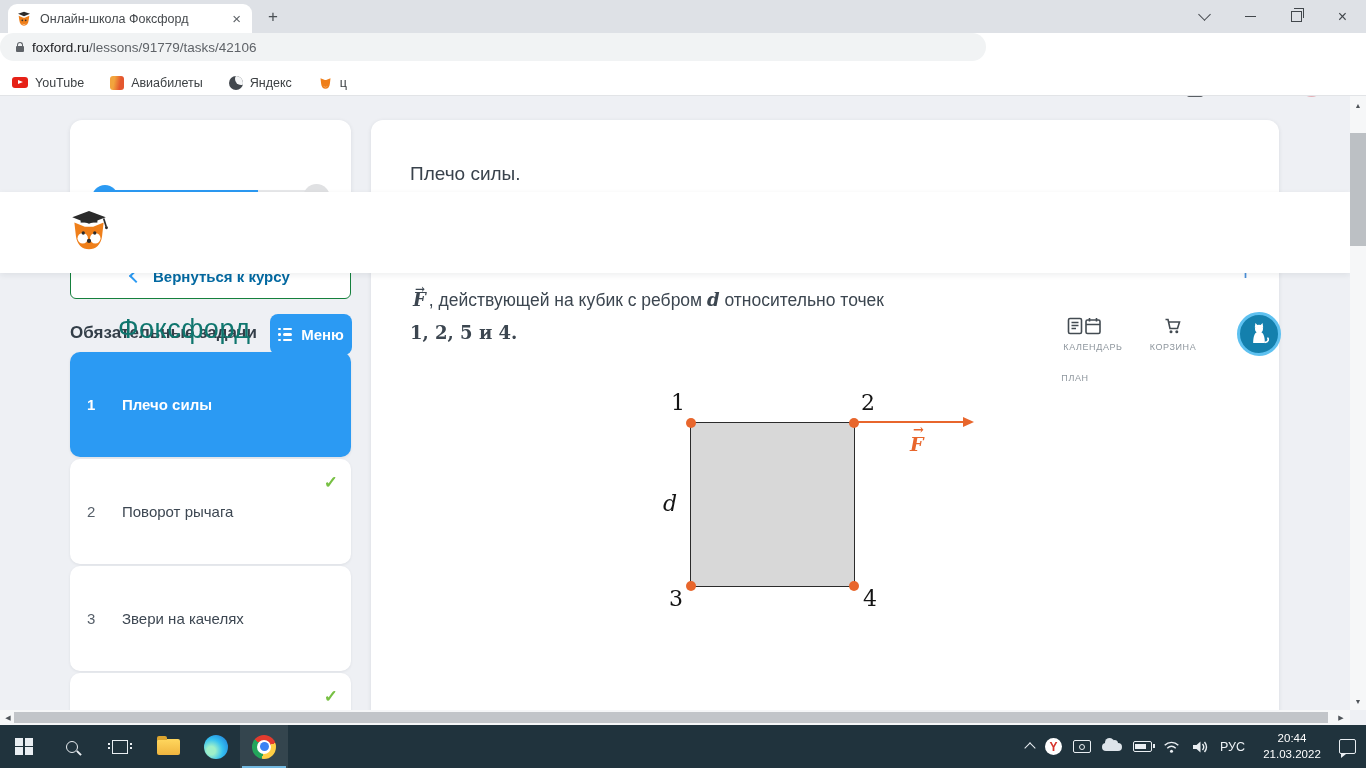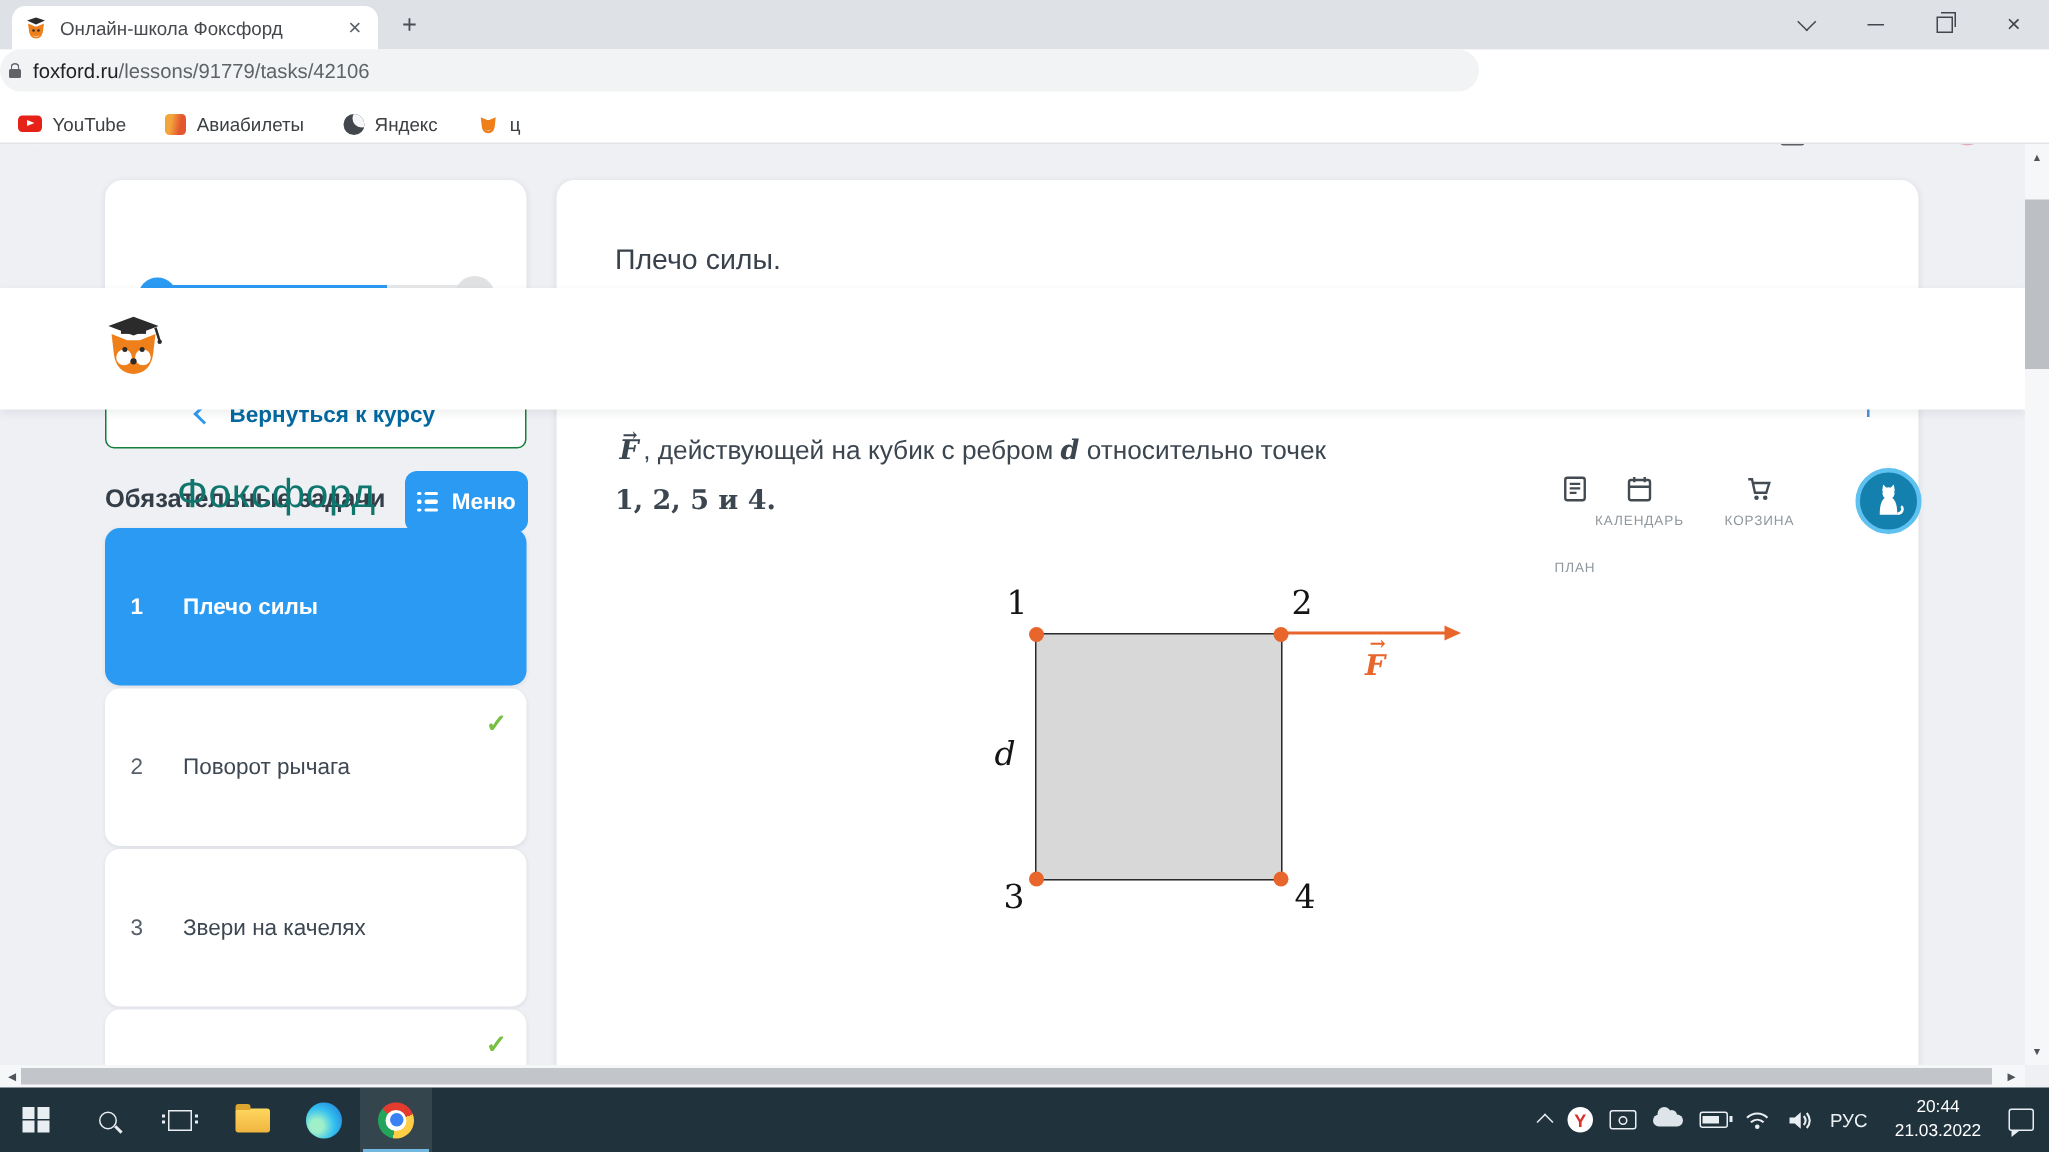--- a/index.html
+++ b/index.html
@@ -25,21 +25,21 @@
                  border:1.3px solid #42474c;border-bottom:none;border-left:none;}
   .wc-x{font-size:16px;color:#42474c;}
 
   #toolbar{left:0;top:33px;width:1366px;height:37px;background:#fff;}
   .navbtn{top:39px;width:26px;height:26px;justify-content:center;border-radius:50%;
           font-size:17px;color:#3f4549;}
   #btn-back{left:11px;background:#f0f1f2;}
   #btn-fwd{left:42px;color:#b9bdc1;}
   #btn-reload{left:74px;font-size:15px;}
   #addressbar{left:108px;top:37px;width:986px;height:28px;background:#f1f3f4;border-radius:14px;
-              display:flex;align-items:center;padding-left:4px;box-sizing:border-box;}
+              display:flex;align-items:center;padding-left:14px;box-sizing:border-box;}
   .lock{width:8px;height:6px;background:#5f6368;border-radius:1px;position:relative;margin:3px 8px 0 2px;}
   .lock:before{content:"";position:absolute;left:1px;top:-4px;width:4px;height:4px;
                border:1.4px solid #5f6368;border-bottom:none;border-radius:3px 3px 0 0;}
   #url{font-size:13.5px;color:#202124;}
   #url .path{color:#5f6368;}
   .tbicon{top:38px;width:26px;height:26px;justify-content:center;color:#5f6368;}
   #ext-adb{width:19px;height:19px;border-radius:50%;background:#e23d32;position:relative;}
   #ext-adb .badge{position:absolute;right:-7px;bottom:-3px;background:#5a5f64;color:#fff;
                   font-size:9px;padding:1px 2.5px;border-radius:2px;font-weight:bold;}
   .puzzle{width:10px;height:9px;background:#5f6368;position:relative;border-radius:1px;}
@@ -355,21 +355,21 @@
               <span class="d"></span>
               <span class="l"></span>
             </span>
           <span class="row">
               <span class="d"></span>
               <span class="l"></span>
             </span>
         </span>
         <span>Меню</span>
       </div>
-      <div class="hnav abs" style="left:1010px;gap:37px;">
+      <div class="hnav abs" style="left:1035px;gap:37px;">
         <svg width="20" height="20" viewBox="0 0 20 20">
             <rect x="3.5" y="2.5" width="13" height="15" rx="1.5" stroke="#434b52" stroke-width="1.6" fill="none"></rect>
             <path d="M6.5 6.5 H13.5 M6.5 9.5 H13.5 M6.5 12.5 H11" stroke="#434b52" stroke-width="1.5"></path>
           </svg>
         <span class="lbl">ПЛАН</span>
       </div>
       <div class="hnav abs" style="left:1053px;">
         <svg width="20" height="20" viewBox="0 0 20 20">
             <rect x="3" y="4" width="14" height="13.5" rx="1.5" stroke="#434b52" stroke-width="1.6" fill="none"></rect>
             <path d="M6.5 2 V5.5 M13.5 2 V5.5 M3 8.5 H17" stroke="#434b52" stroke-width="1.6"></path>

